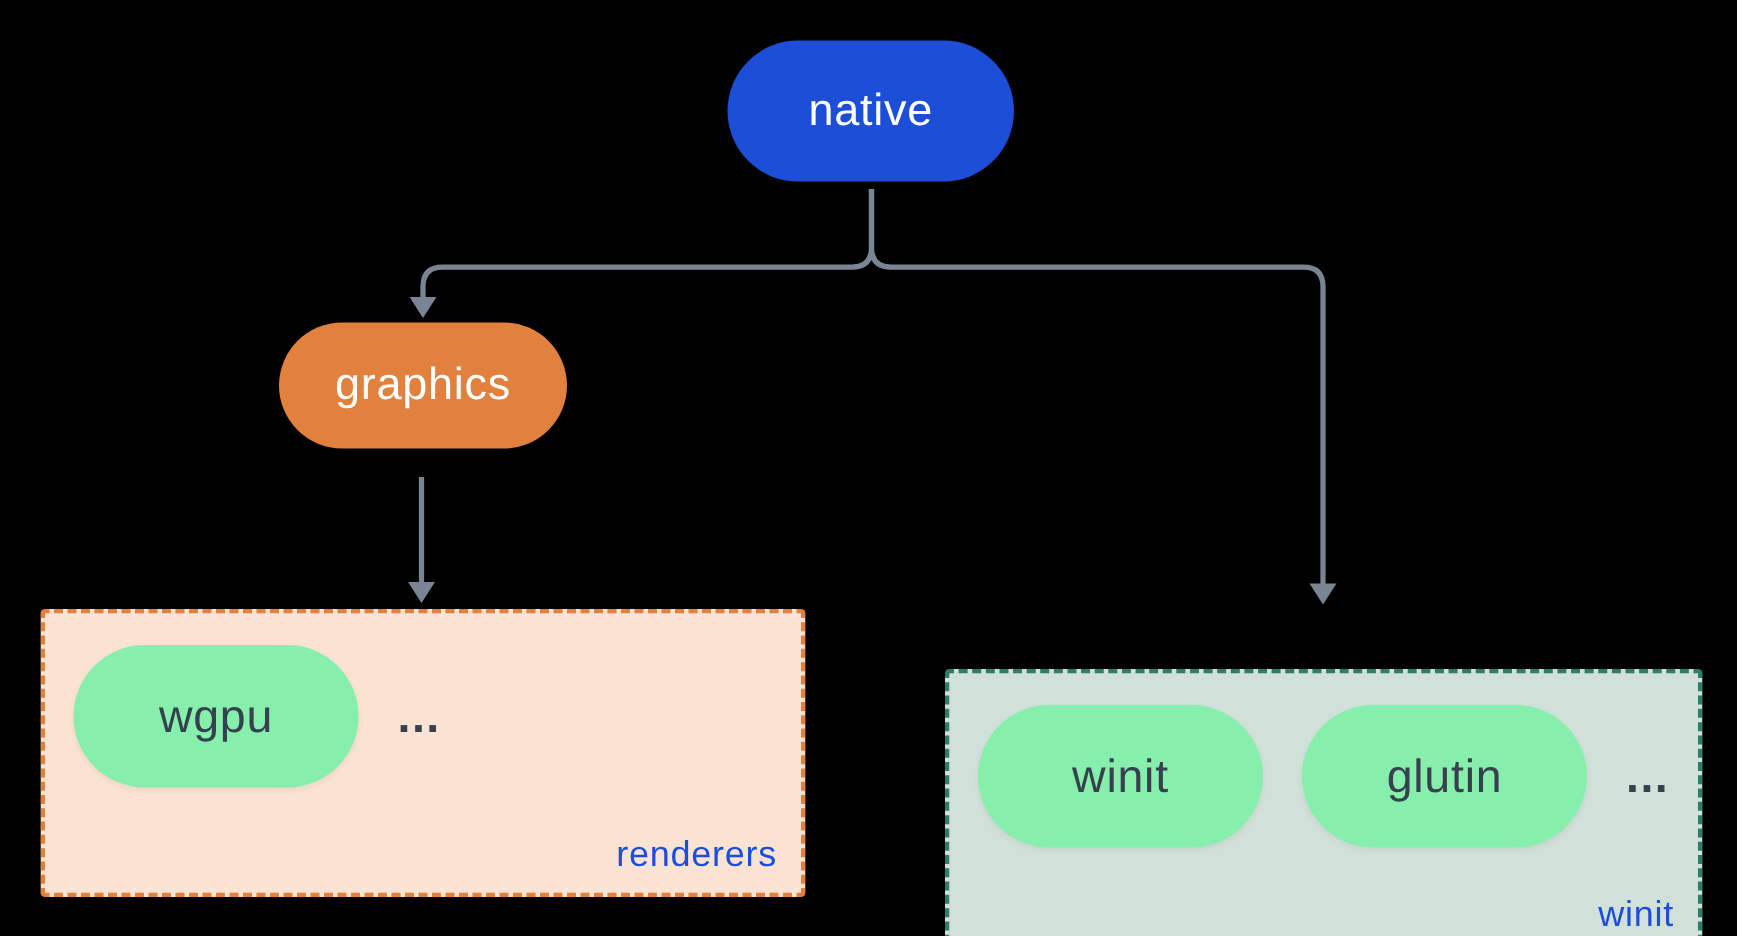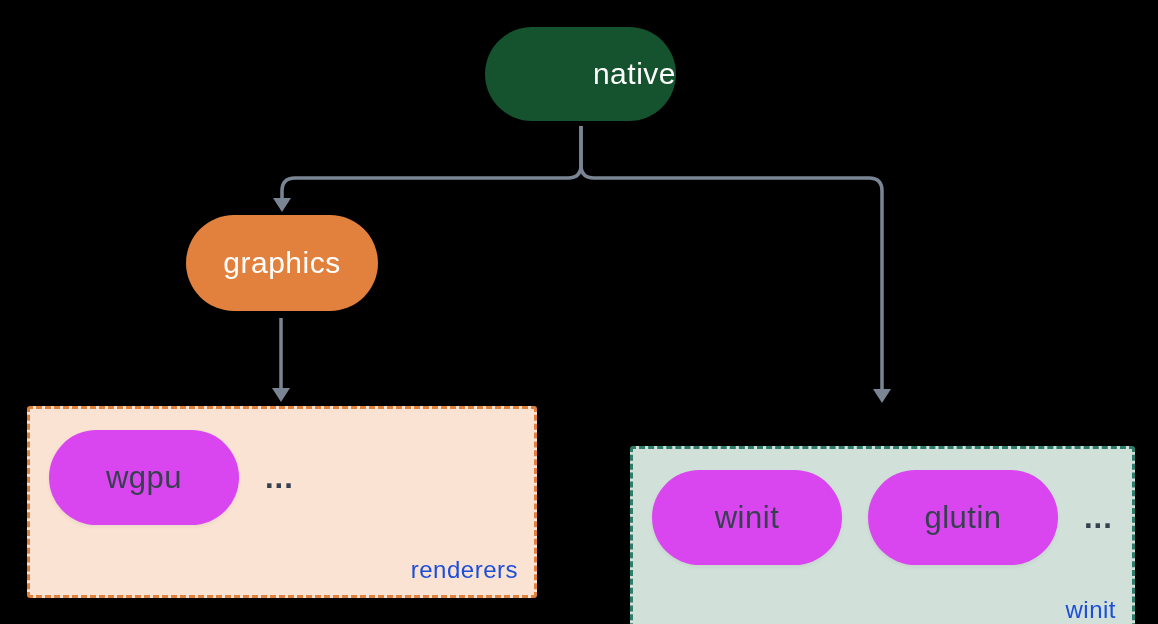--- a/index.html
+++ b/index.html
@@ -30,28 +30,27 @@
     color: #ffffff;
     font-size: 30px;
     letter-spacing: 0.5px;
   }
   .node-native {
     left: 485px;
     top: 27px;
     width: 191px;
     height: 94px;
     border-radius: 47px;
-    background: #14532d;
-    justify-content: flex-end;
+    background: #1d4ed8;
   }
   .node-graphics {
     left: 186px;
     top: 215px;
     width: 192px;
-    height: 96px;
+    height: 84px;
     border-radius: 48px;
     background: #E2813D;
   }
   .group {
     position: absolute;
     z-index: 2;
     box-sizing: border-box;
     border-radius: 3px;
   }
   .group-renderers {
@@ -74,21 +73,21 @@
   .group-row {
     display: flex;
     align-items: center;
     gap: 26px;
     padding: 21px 0 0 19px;
   }
   .pill {
     width: 190px;
     height: 95px;
     border-radius: 48px;
-    background: #d946ef;
+    background: #86efac;
     display: flex;
     align-items: center;
     justify-content: center;
     color: #36404E;
     font-size: 31px;
     letter-spacing: 0.5px;
     box-shadow: 0 2px 4px rgba(0,0,0,0.06);
   }
   .ellipsis {
     color: #36404E;

